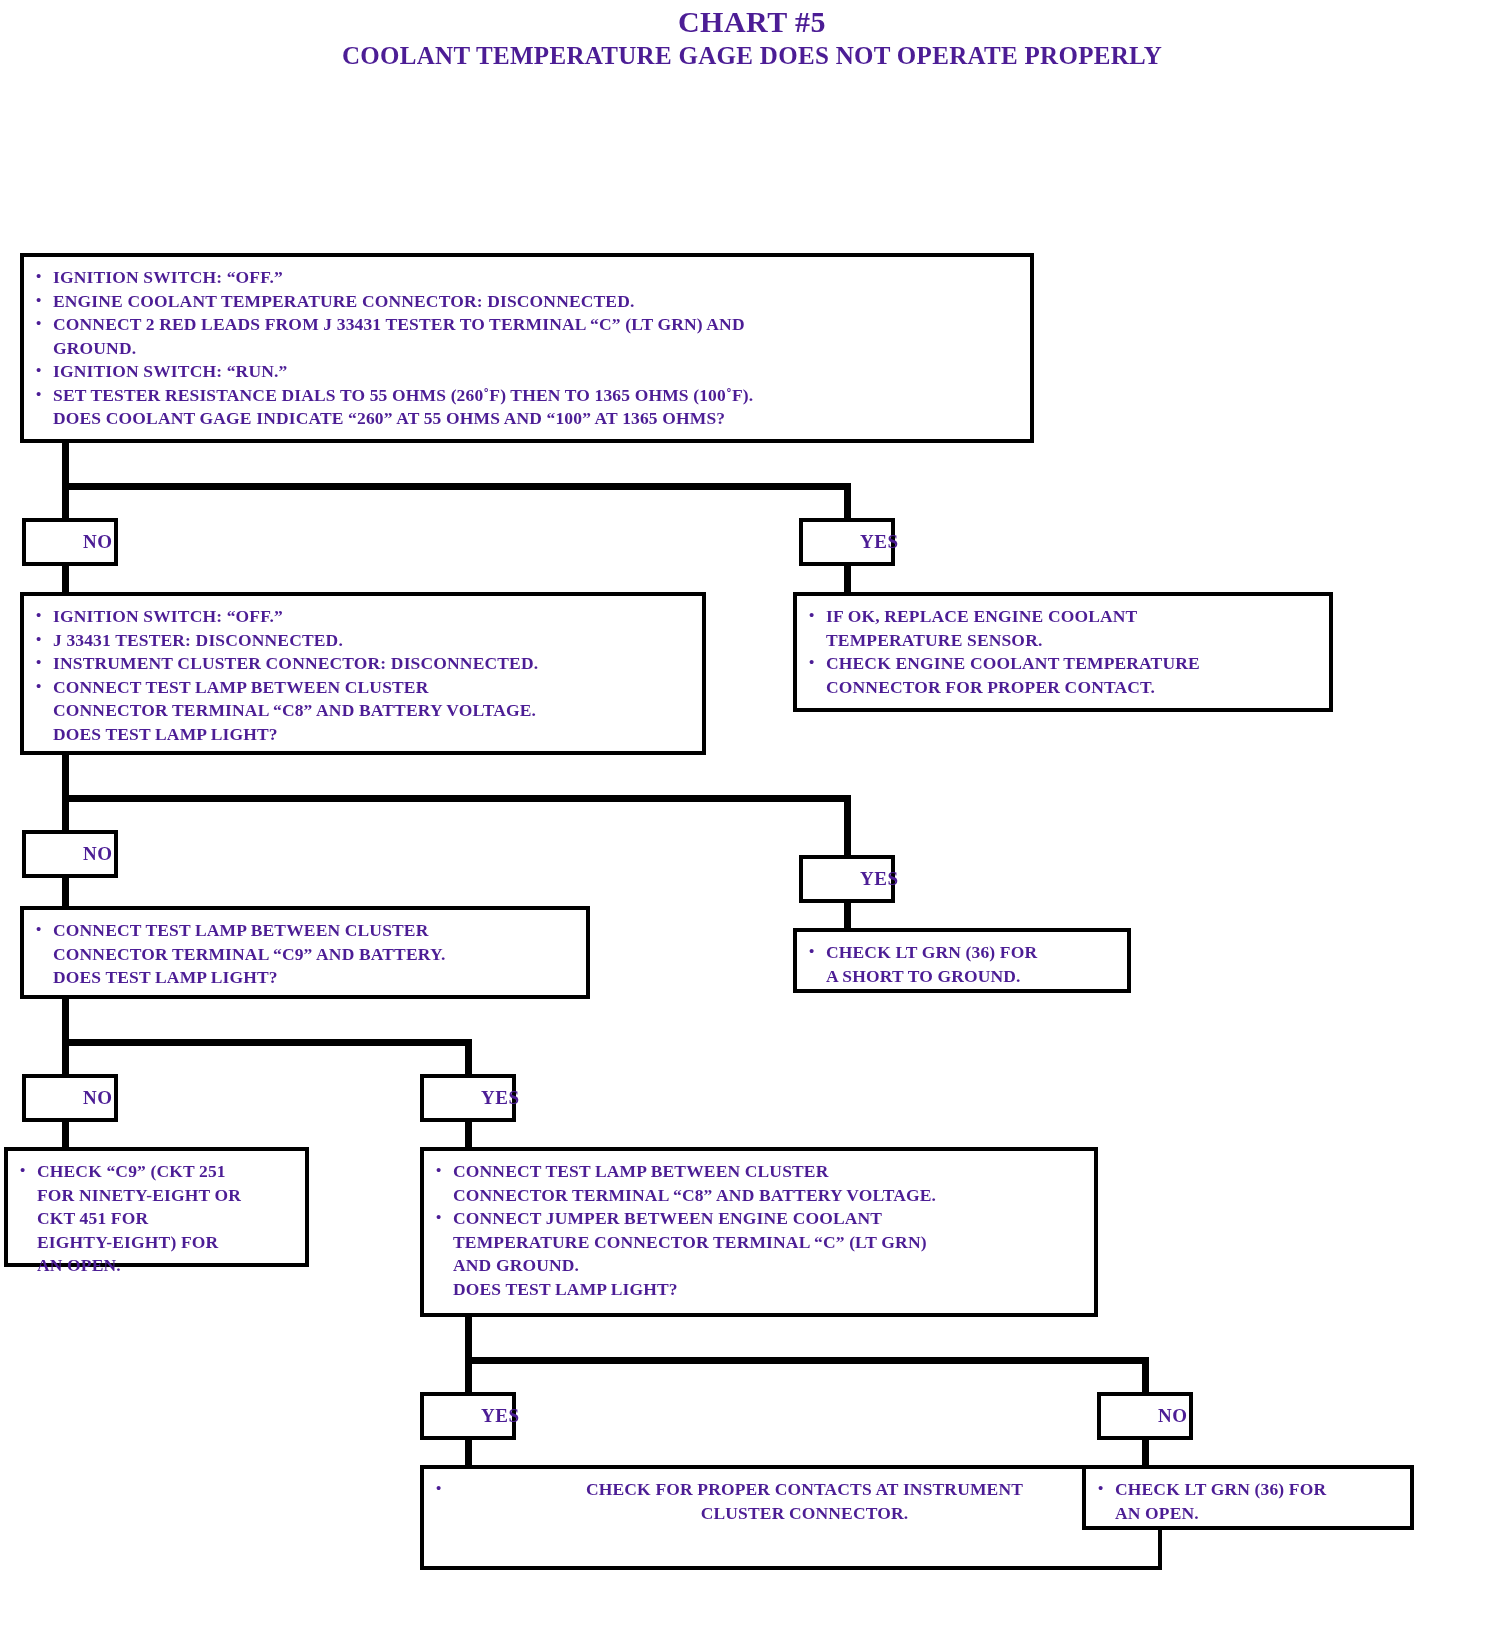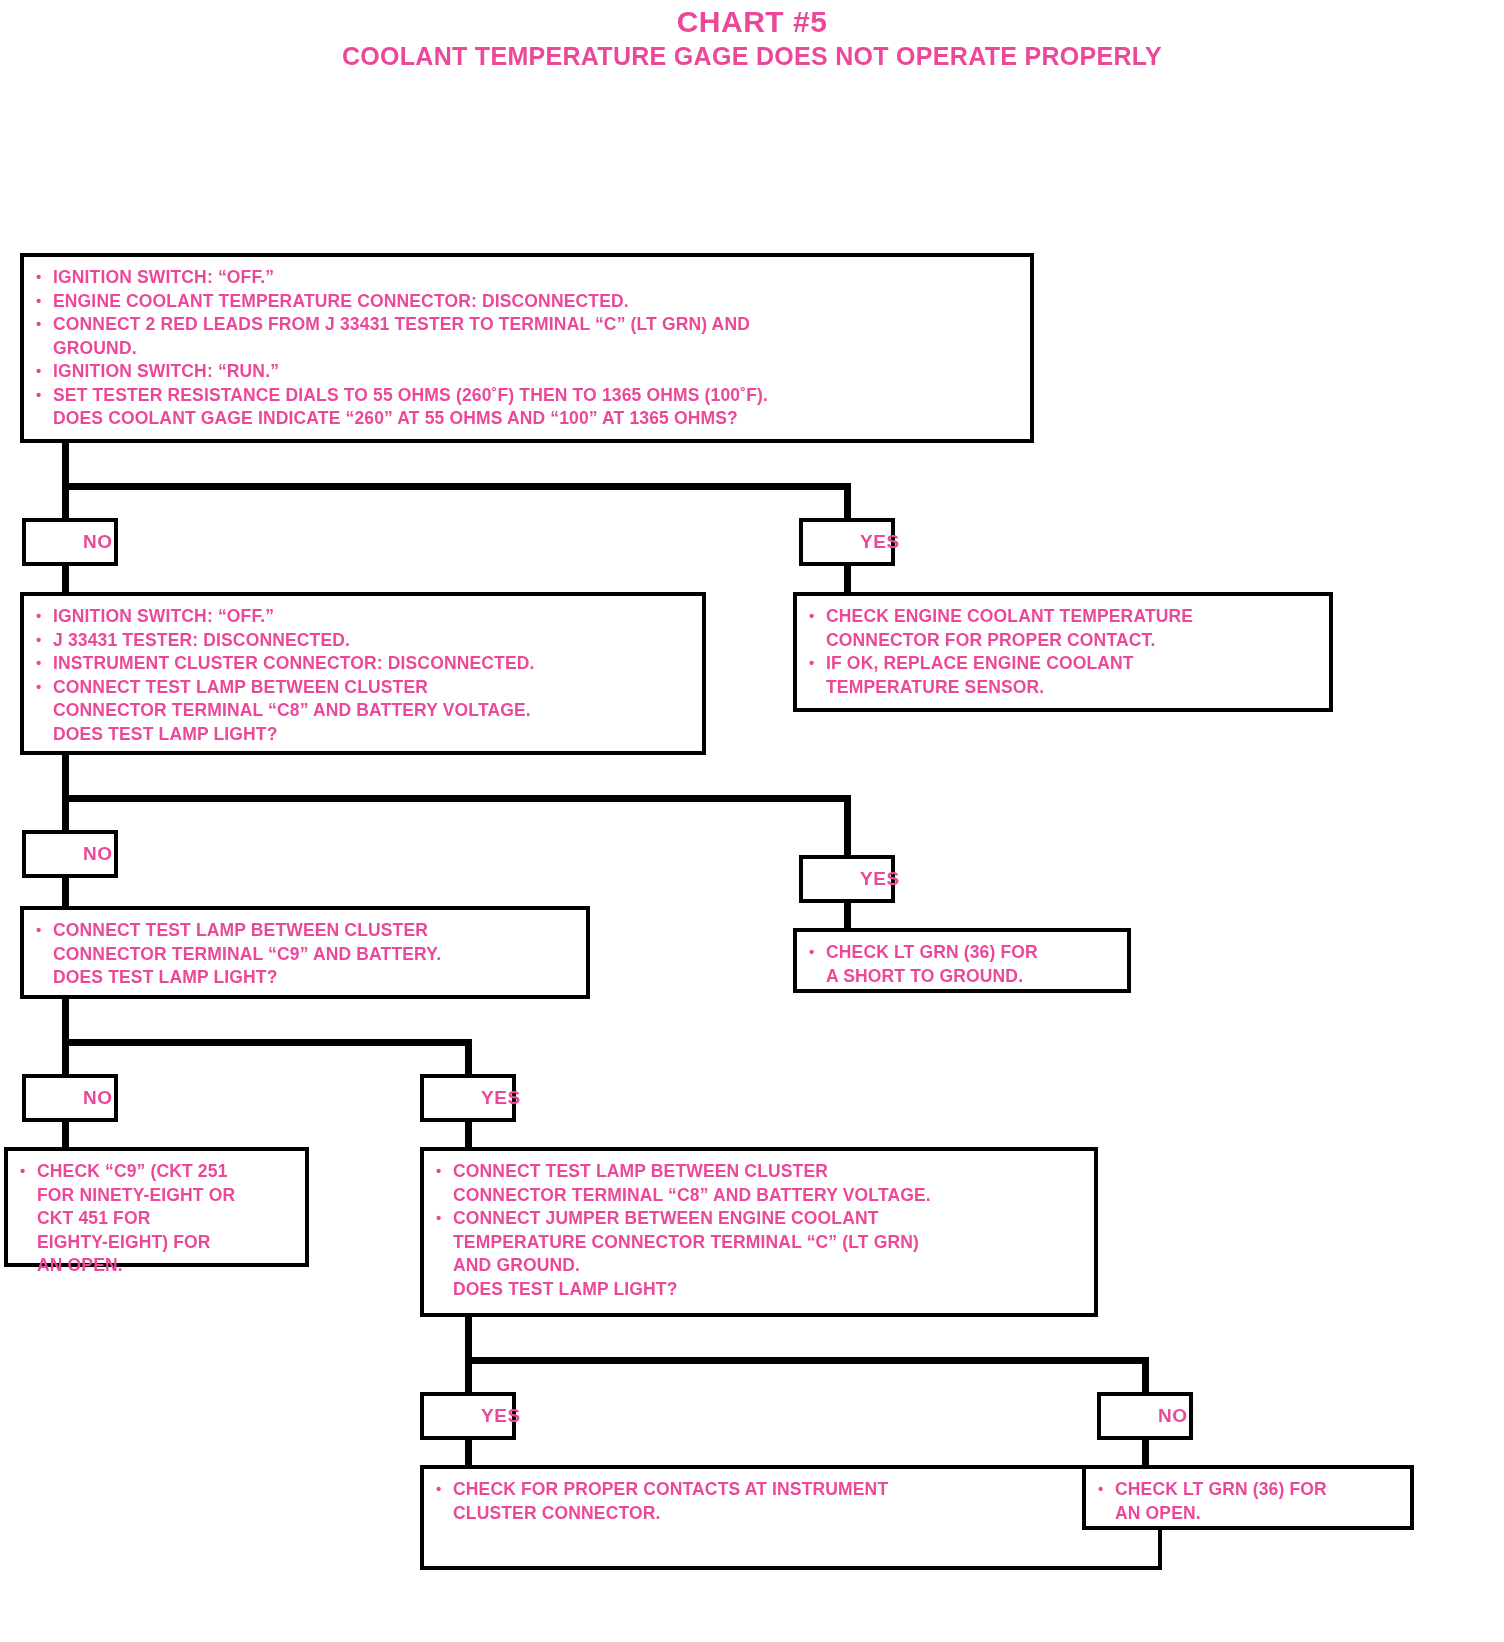--- a/index.html
+++ b/index.html
@@ -5,22 +5,22 @@
   html, body {
     margin: 0;
     padding: 0;
     background: #ffffff;
   }
   #page {
     position: relative;
     width: 1504px;
     height: 1642px;
     background: #ffffff;
-    font-family: Liberation Sans, sans-serif;
-    color: #ec4899;
+    font-family: Liberation Serif, serif;
+    color: #4c1d95;
     overflow: hidden;
   }
 
   
   .title-block {
     position: absolute;
     left: 0;
     top: 4px;
     width: 1504px;
     text-align: center;
@@ -146,24 +146,24 @@
         <li>CONNECT TEST LAMP BETWEEN CLUSTER
 CONNECTOR TERMINAL “C8” AND BATTERY VOLTAGE.
 DOES TEST LAMP LIGHT?</li>
       </ul>
     </div>
   </div>
 
   <div class="box" style="left:793px; top:592px; width:540px; height:120px;">
     <div class="box-inner">
       <ul class="bullets">
+        <li>IF OK, REPLACE ENGINE COOLANT
+TEMPERATURE SENSOR.</li>
         <li>CHECK ENGINE COOLANT TEMPERATURE
 CONNECTOR FOR PROPER CONTACT.</li>
-        <li>IF OK, REPLACE ENGINE COOLANT
-TEMPERATURE SENSOR.</li>
       </ul>
     </div>
   </div>
 
   <div class="ln" style="left:62px;  top:755px; width:7px;  height:46px;"></div>
   <div class="ln" style="left:62px;  top:795px; width:789px; height:7px;"></div>
   <div class="ln" style="left:62px;  top:795px; width:7px;  height:38px;"></div>
   <div class="ln" style="left:844px; top:795px; width:7px;  height:68px;"></div>
 
   <div class="yn" style="left:22px; top:830px;">
@@ -243,21 +243,21 @@
   <div class="yn" style="left:420px; top:1392px;">
     <span>YES</span>
   </div>
   <div class="yn" style="left:1097px; top:1392px;">
     <span>NO</span>
   </div>
 
   <div class="ln" style="left:465px;  top:1440px; width:7px; height:28px;"></div>
   <div class="ln" style="left:1142px; top:1440px; width:7px; height:28px;"></div>
 
-  <div class="box" style="left:420px; top:1465px; width:742px; height:105px;">
+  <div class="box" style="left:420px; top:1465px; width:742px; height:105px;text-align:center;">
     <div class="box-inner">
       <ul class="bullets">
         <li>CHECK FOR PROPER CONTACTS AT INSTRUMENT
 CLUSTER CONNECTOR.</li>
       </ul>
     </div>
   </div>
 
   <div class="box" style="left:1082px; top:1465px; width:332px; height:65px;">
     <div class="box-inner">

